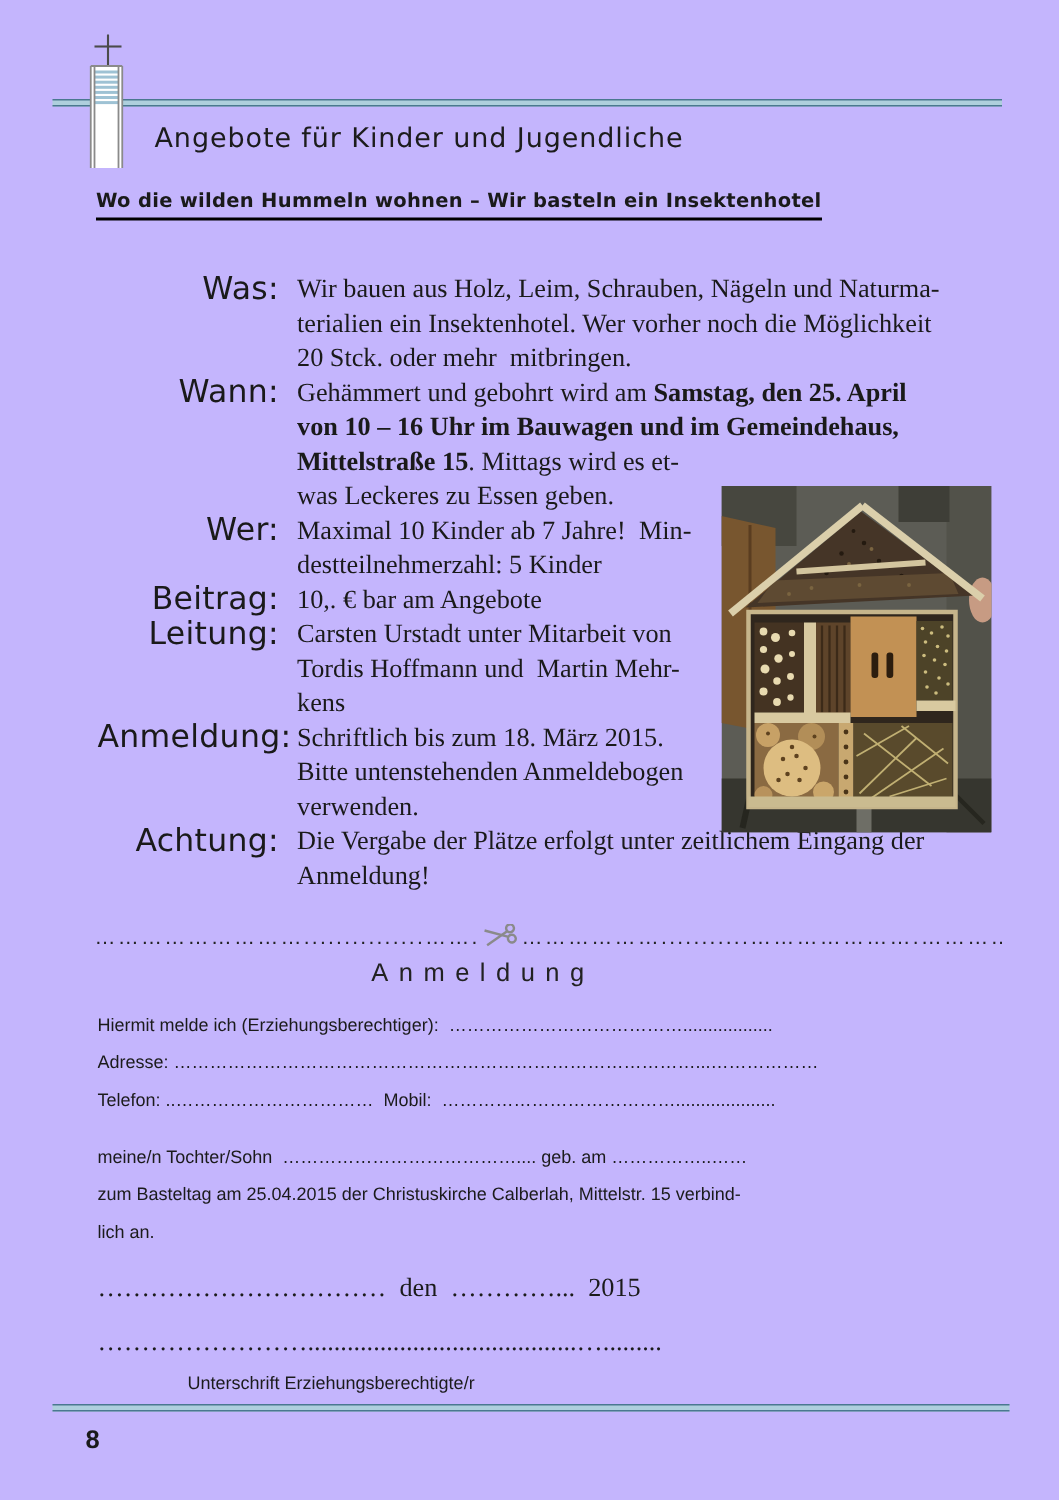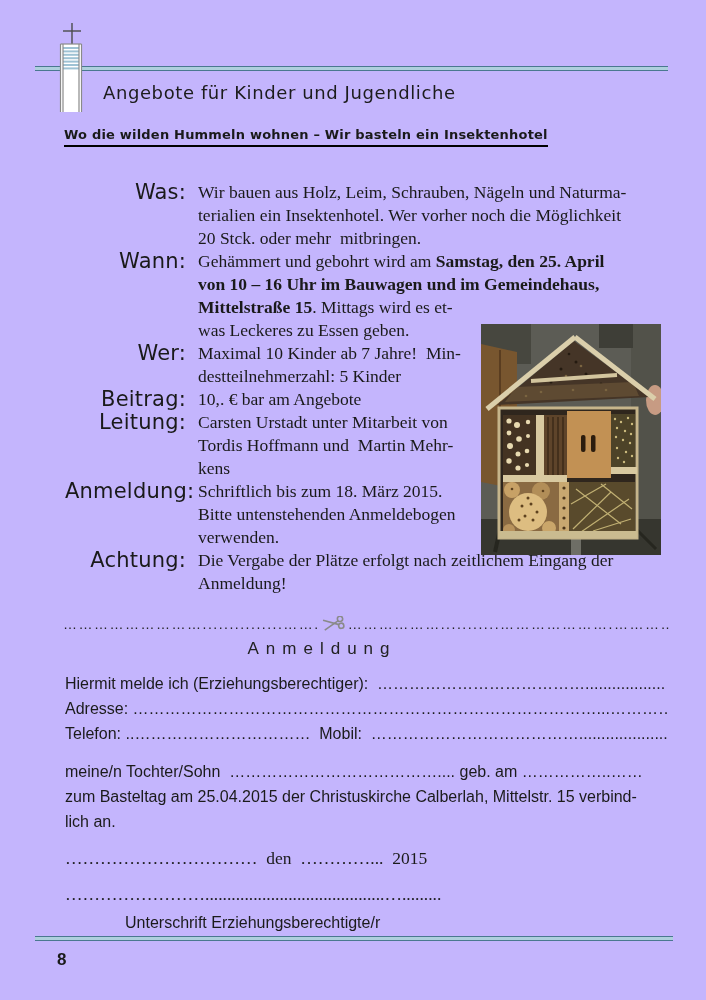--- a/index.html
+++ b/index.html
@@ -32,21 +32,21 @@
   .photo{position:absolute;left:481px;top:324px;z-index:3;}
 
   .cutline{position:absolute;left:63px;top:616px;width:606px;white-space:nowrap;
         overflow:hidden;font-size:14px;letter-spacing:1.5px;color:#222;}
   .scissors{display:inline-block;transform:rotate(-10deg);margin:0 3px;vertical-align:-2px;}
 
   .form-heading{position:absolute;left:0;top:639px;width:644px;text-align:center;
         font-size:17px;letter-spacing:7px;color:#222;}
 
   #form-lines{position:absolute;left:65px;top:671px;width:604px;}
-  .fline{font-size:16px;line-height:25px;white-space:pre;overflow:hidden;color:#1b1b1b;}
+  .fline{font-size:12px;line-height:25px;white-space:pre;overflow:hidden;color:#1b1b1b;}
   .fline[data-name="form-line-child"]{margin-top:13px;}
   .fline[data-name="form-line-date"]{margin-top:12px;
         font-family:"Liberation Serif",serif;font-size:17.5px;}
   .fline[data-name="form-line-signature-dots"]{margin-top:11px;
         font-family:"Liberation Serif",serif;font-size:17.5px;}
   .fline[data-name="form-line-signature-label"]{margin-top:3px;padding-left:60px;}
 
   .pagenum{position:absolute;left:57px;top:950px;font-weight:bold;font-size:17px;}
 </style>
 </head>
@@ -127,21 +127,21 @@
         <div class="rlabel" data-name="info-row-label">Anmeldung:</div>
         <div class="rtext" data-name="info-row-text">
           <div class="rline" data-name="text-line"><span>Schriftlich bis zum 18. März 2015.</span></div>
           <div class="rline" data-name="text-line"><span>Bitte untenstehenden Anmeldebogen</span></div>
           <div class="rline" data-name="text-line"><span>verwenden.</span></div>
         </div>
       </div>
       <div class="row" data-name="info-row-achtung">
         <div class="rlabel" data-name="info-row-label">Achtung:</div>
         <div class="rtext" data-name="info-row-text">
-          <div class="rline" data-name="text-line"><span>Die Vergabe der Plätze erfolgt nach zeitlichem Eingang der</span></div>
+          <div class="rline" data-name="text-line"><span>Die Vergabe der Plätze erfolgt unter zeitlichem Eingang der</span></div>
           <div class="rline" data-name="text-line"><span>Anmeldung!</span></div>
         </div>
       </div>
     </div>
 
   <svg class="photo" width="180" height="231" viewBox="0 0 180 231" data-name="insect-hotel-photo">
     <rect width="180" height="231" fill="#5c5c55"></rect>
     <rect x="0" y="0" width="50" height="40" fill="#47473f"></rect>
     <rect x="150" y="0" width="30" height="231" fill="#52524a"></rect>
     <rect x="118" y="0" width="34" height="24" fill="#3e3e37"></rect>

